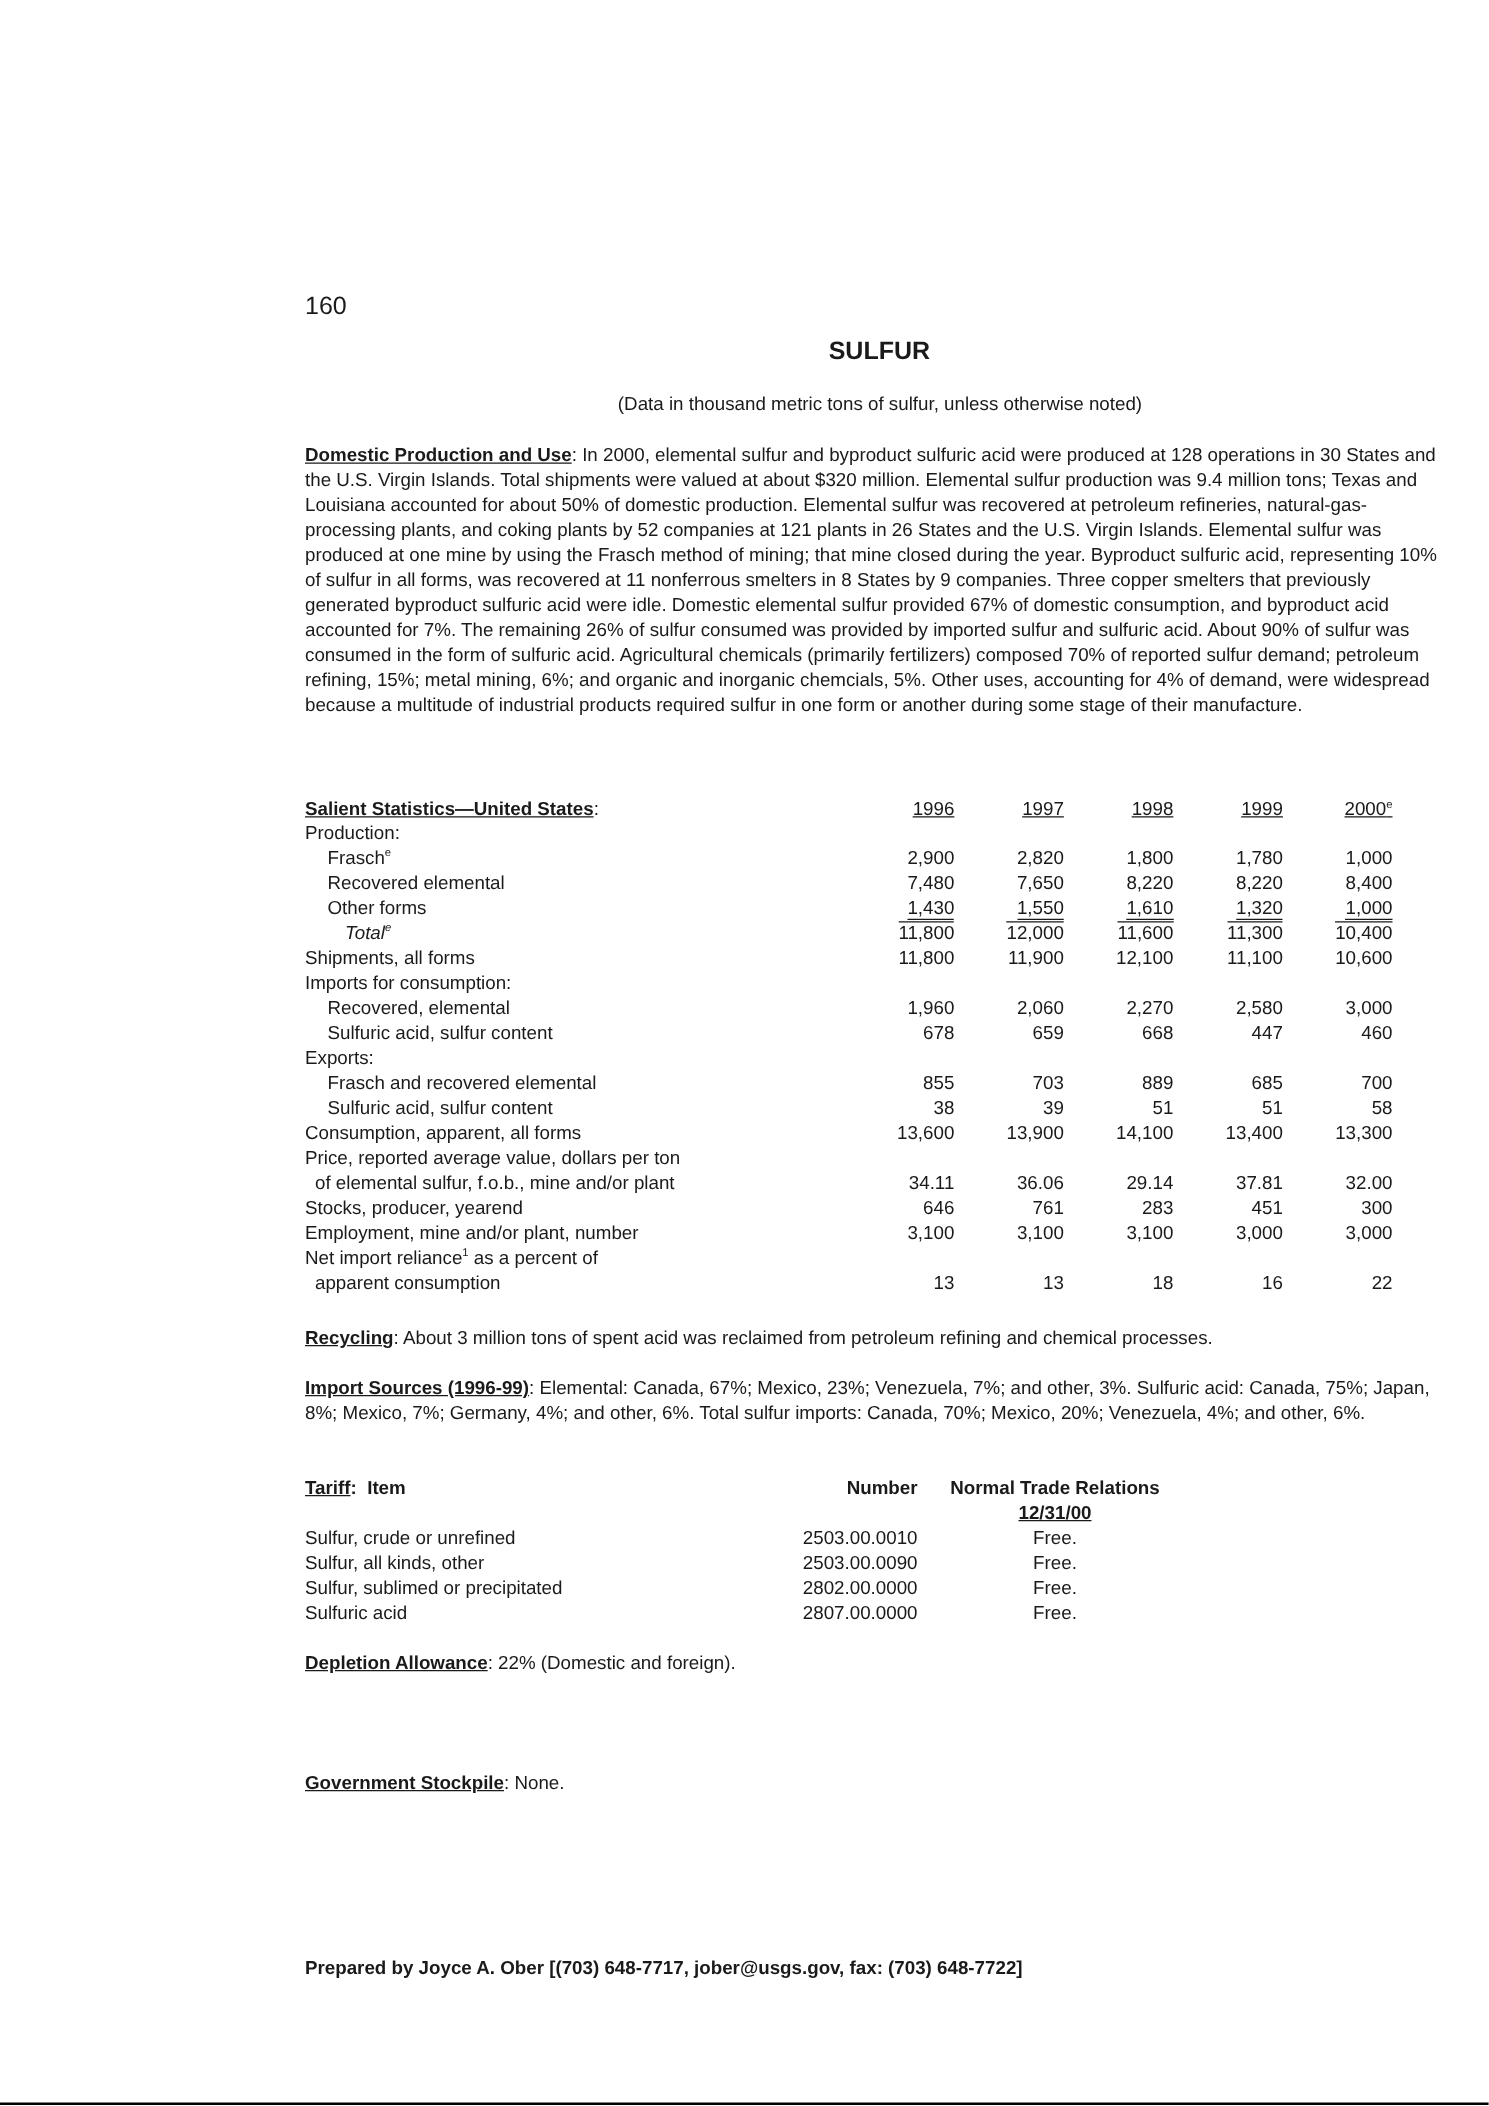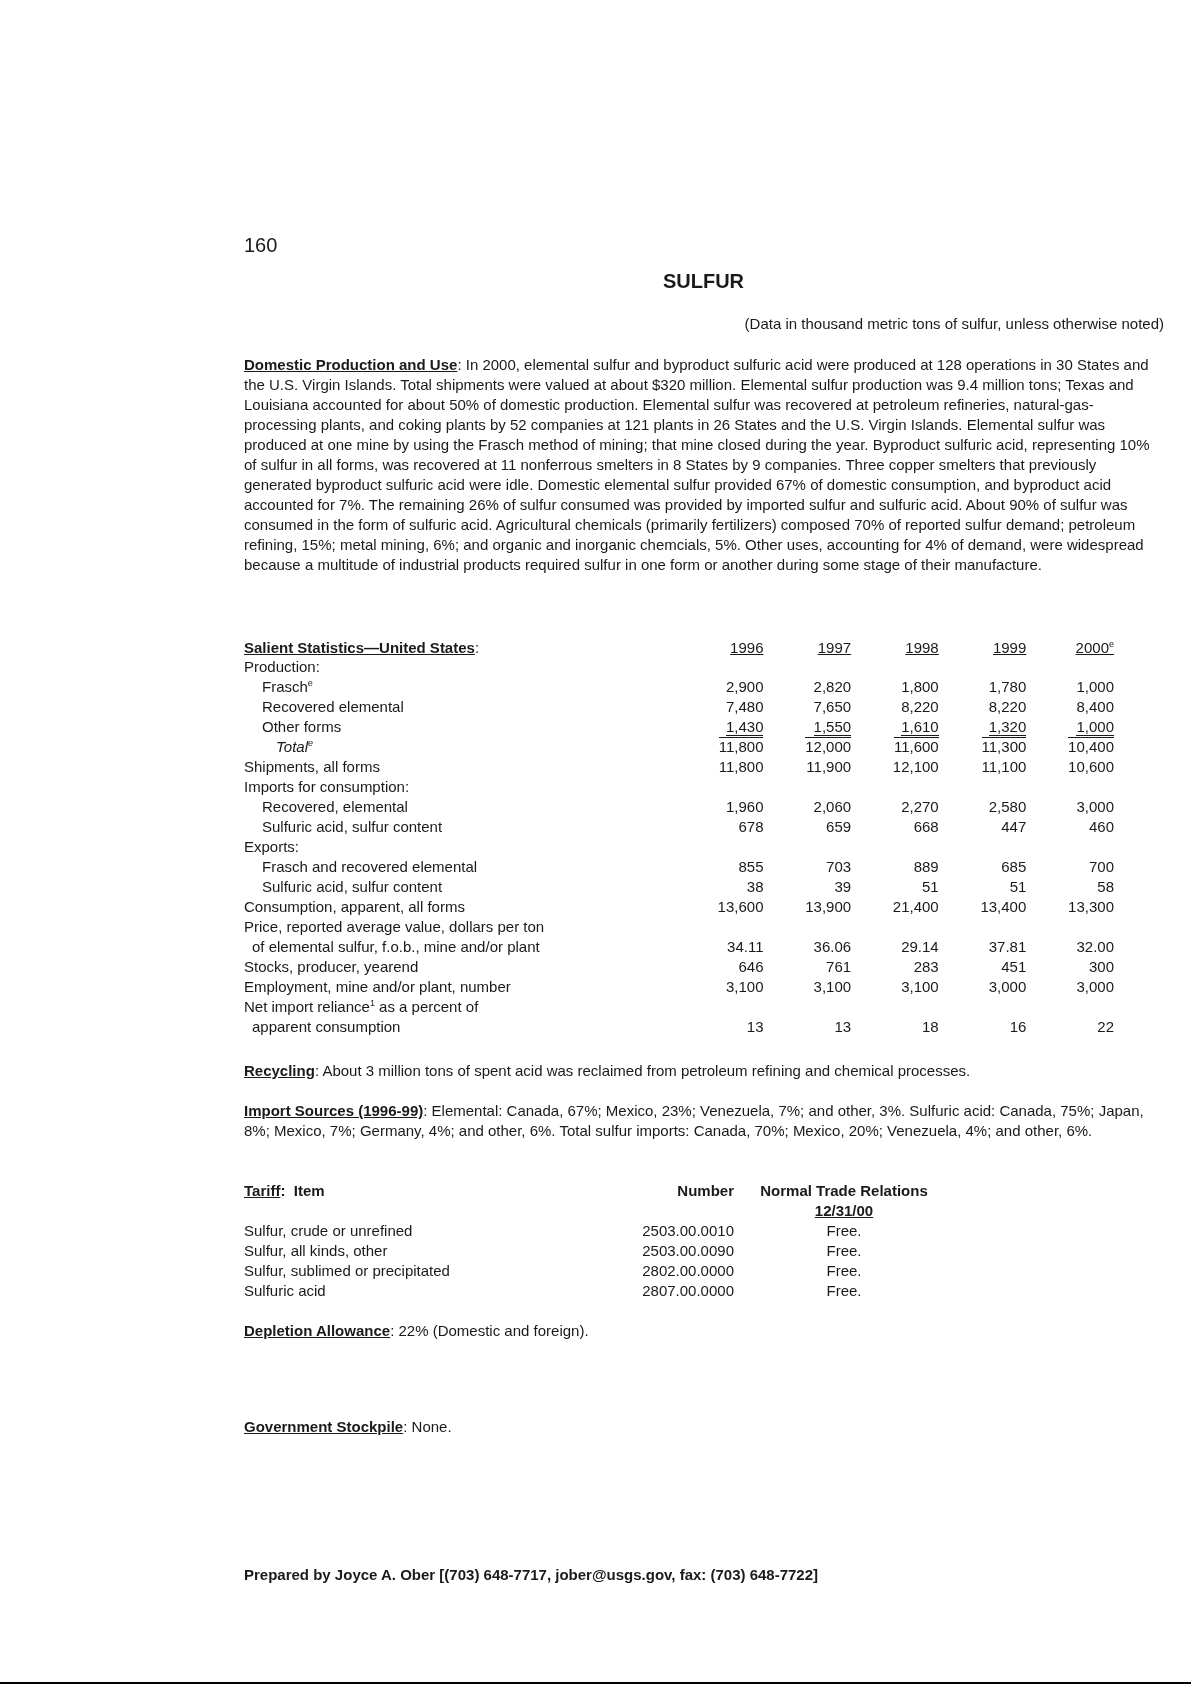--- a/index.html
+++ b/index.html
@@ -1,21 +1,21 @@
 <!DOCTYPE html>
 <html><head>
 <meta charset="utf-8">
 <style>
   html, body { margin: 0; padding: 0; background: #ffffff; }
   body { width: 1191px; height: 1685px; position: relative; overflow: hidden;
          font-family: "Liberation Sans", sans-serif; color: #1a1a1a; font-size: 15px; }
   .page-number { position: absolute; left: 244px; top: 234px; font-size: 20px; }
   .title { position: absolute; left: 0; width: 1408px; top: 270px; text-align: center;
            font-size: 20px; font-weight: bold; }
-  .subtitle { position: absolute; left: 244px; width: 920px; top: 315px; text-align: right; font-size: 15px; }
+  .subtitle { position: absolute; left: 244px; width: 920px; top: 315px; text-align: center; font-size: 15px; }
   .para { position: absolute; left: 244px; width: 918px; font-size: 15px; line-height: 20px;
           text-align: left; }
   .hd-bold { text-decoration: underline; font-weight: bold; }
   #production-para { top: 355px; }
   
   .stats { position: absolute; left: 244px; top: 637px; width: 870px; border-collapse: collapse;
            font-size: 15px; }
   .stats td { padding: 0; height: 20px; line-height: 20px; white-space: nowrap; }
   .stats td.lbl { width: 420px; }
   .stats td.num { width: 94px; text-align: right; }
@@ -160,21 +160,21 @@
         <td class="num"><span>38</span></td>
         <td class="num"><span>39</span></td>
         <td class="num"><span>51</span></td>
         <td class="num"><span>51</span></td>
         <td class="num"><span>58</span></td>
       </tr>
       <tr>
         <td class="lbl"><span>Consumption, apparent, all forms</span></td>
         <td class="num"><span>13,600</span></td>
         <td class="num"><span>13,900</span></td>
-        <td class="num"><span>21,400</span></td>
+        <td class="num"><span>14,100</span></td>
         <td class="num"><span>13,400</span></td>
         <td class="num"><span>13,300</span></td>
       </tr>
       <tr>
         <td class="lbl"><span>Price, reported average value, dollars per ton</span></td>
         <td class="num"></td>
         <td class="num"></td>
         <td class="num"></td>
         <td class="num"></td>
         <td class="num"></td>

